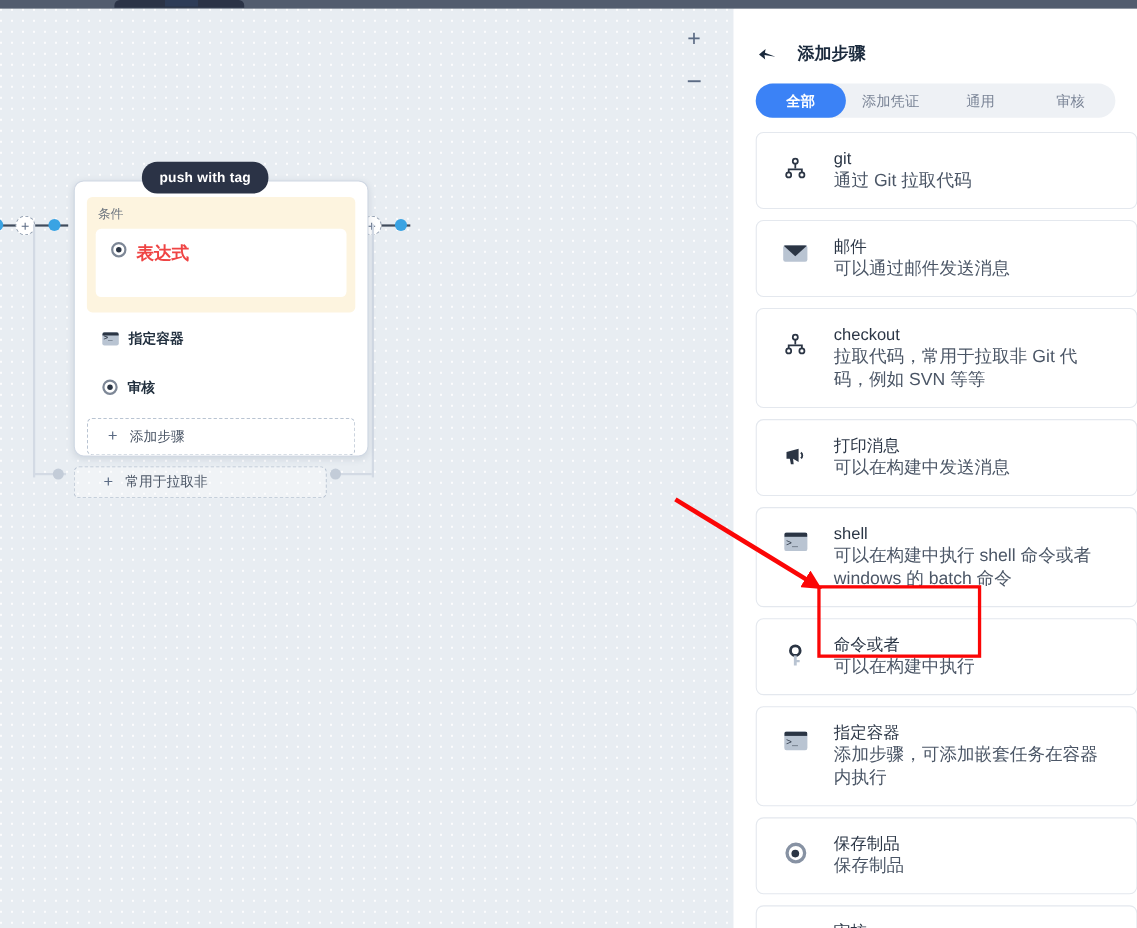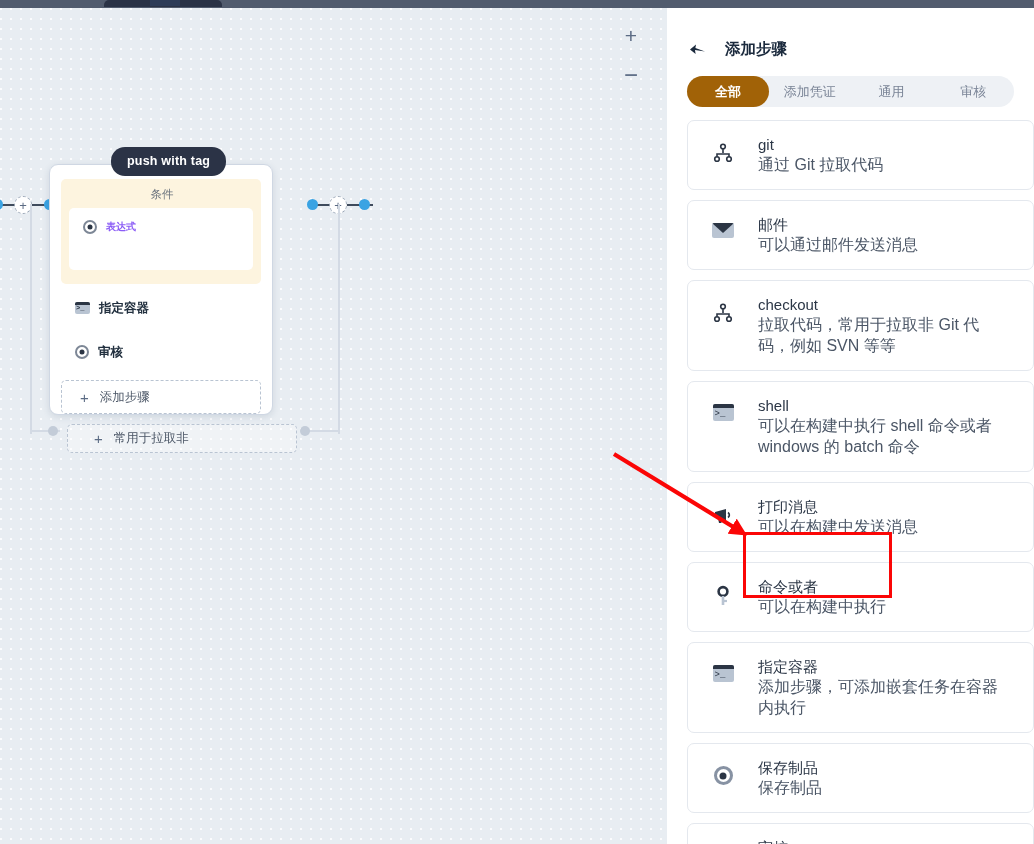--- a/index.html
+++ b/index.html
@@ -41,35 +41,35 @@
     display: flex; flex-direction: column; align-items: center; gap: 14px;
   }
   .zoom-btn {
     width: 26px; height: 26px; display: flex; align-items: center; justify-content: center;
     color: #5b6b84; font-size: 21px; line-height: 1; cursor: pointer;
     font-family: "Liberation Sans", sans-serif; user-select: none;
   }
   .zoom-btn.minus { font-size: 24px; }
 
   
-  .stage-wrap { position: absolute; left: 49px; top: 148px; text-align: center; }
+  .stage-wrap { position: absolute; left: 67px; top: 148px; }
 
   .stage-title {
     position: absolute; left: 62px; top: -9px;
     background: #2b3346; color: #fff;
     font-size: 12.5px; font-weight: bold;
     padding: 7px 16px 8px; border-radius: 14px;
     white-space: nowrap; z-index: 3; letter-spacing: .2px;
   }
 
   .stage-card {
-    position: relative; width: 224px; min-height: 250px;
+    position: relative; width: 268px; min-height: 250px;
     background: #ffffff; border: 1px solid #cfd7e3; border-radius: 9px;
     box-shadow: 0 2px 7px rgba(40,60,90,.13);
-    padding: 12px 11px 0; margin-top: 8px; z-index: 2;
+    padding: 12px 11px 0; margin-top: 8px; z-index: 2; font-family: Liberation Mono, monospace;
   }
 
   .cond-block {
     background: #fdf4df; border-radius: 5px; padding: 6px 8px 14px;
     margin: 2px 0 2px;
   }
   .cond-label { font-size: 11.5px; color: #6d757f; margin: 2px 0 6px 2px; }
   .cond-inner {
     background: #ffffff; border-radius: 5px; height: 62px;
     display: flex; align-items: flex-start; padding: 12px 0 0 14px;
@@ -160,21 +160,21 @@
   .panel-title { font-size: 15.5px; font-weight: bold; color: #1b2a3d; }
 
   .tabs {
     margin: 12px 20px 0 20px; height: 31px; background: #eef1f5; border-radius: 16px;
     display: flex; align-items: center;
   }
   .tab {
     flex: 1; height: 31px; display: flex; align-items: center; justify-content: center;
     font-size: 13px; color: #7a8496; cursor: pointer; border-radius: 16px;
   }
-  .tab.active { background: #a16207; color: #ffffff; font-weight: bold; }
+  .tab.active { background: #3b82f6; color: #ffffff; font-weight: bold; }
 
   .list { margin-top: 13px; padding: 0 0 0 20px; }
   .list-item {
     display: flex; align-items: flex-start; width: 347px;
     border: 1px solid #e4e8ee; border-radius: 7px; background: #fff;
     margin-bottom: 10px; padding: 14px 0 14px 0; cursor: pointer;
     min-height: 68px;
   }
   .li-icon {
     width: 70px; flex: none; display: flex; align-items: center; justify-content: center;
@@ -260,21 +260,21 @@
     <div class="dot-gray" style="left:300px; top:418px;"></div>
 
     <div class="stage-wrap">
       <div class="stage-title">push with tag</div>
       <div class="stage-card">
 
         <div class="cond-block">
           <div class="cond-label">条件</div>
           <div class="cond-inner">
             <span class="icon-target"></span>
-            <span style="margin-left:9px; font-size:10px; color:#8b5cf6; font-weight:bold;">表达式</span>
+            <span style="margin-left:9px; font-size:16px; color:#ef4444; font-weight:bold;">表达式</span>
           </div>
         </div>
 
         <div class="step-row">
           <span class="icon-terminal"></span>
           <span class="label">指定容器</span>
         </div>
 
         <div class="step-row">
           <span class="icon-target"></span>
@@ -350,38 +350,38 @@
           </svg>
         </div>
         <div class="li-text">
           <div class="li-name">checkout</div>
           <div class="li-desc">拉取代码，常用于拉取非 Git 代码，例如 SVN 等等</div>
         </div>
       </div>
 
       <div class="list-item">
         <div class="li-icon">
-          <div class="ic-term"></div>
-        </div>
-        <div class="li-text">
-          <div class="li-name">shell</div>
-          <div class="li-desc">可以在构建中执行 shell 命令或者 windows 的 batch 命令</div>
-        </div>
-      </div>
-
-      <div class="list-item">
-        <div class="li-icon">
           <svg width="22" height="20" viewBox="0 0 22 20">
             <path d="M3 7 L3 13 L6 13 L7 18 L9.5 18 L9 13 L14 16 L14 4 Z" fill="#2b3544"></path>
             <path d="M16 7.5 A3 3 0 0 1 16 12.5" fill="none" stroke="#2b3544" stroke-width="1.7"></path>
           </svg>
         </div>
         <div class="li-text">
           <div class="li-name">打印消息</div>
           <div class="li-desc">可以在构建中发送消息</div>
+        </div>
+      </div>
+
+      <div class="list-item">
+        <div class="li-icon">
+          <div class="ic-term"></div>
+        </div>
+        <div class="li-text">
+          <div class="li-name">shell</div>
+          <div class="li-desc">可以在构建中执行 shell 命令或者 windows 的 batch 命令</div>
         </div>
       </div>
 
       <div class="list-item">
         <div class="li-icon">
           <svg width="20" height="22" viewBox="0 0 20 22">
             <circle cx="10" cy="6.5" r="4.4" fill="none" stroke="#2b3544" stroke-width="2.6"></circle>
             <path d="M10 11 L10 20" stroke="#b9c4d2" stroke-width="2.6" fill="none"></path>
             <path d="M10 16 L14 16" stroke="#b9c4d2" stroke-width="2.2" fill="none"></path>
           </svg>

